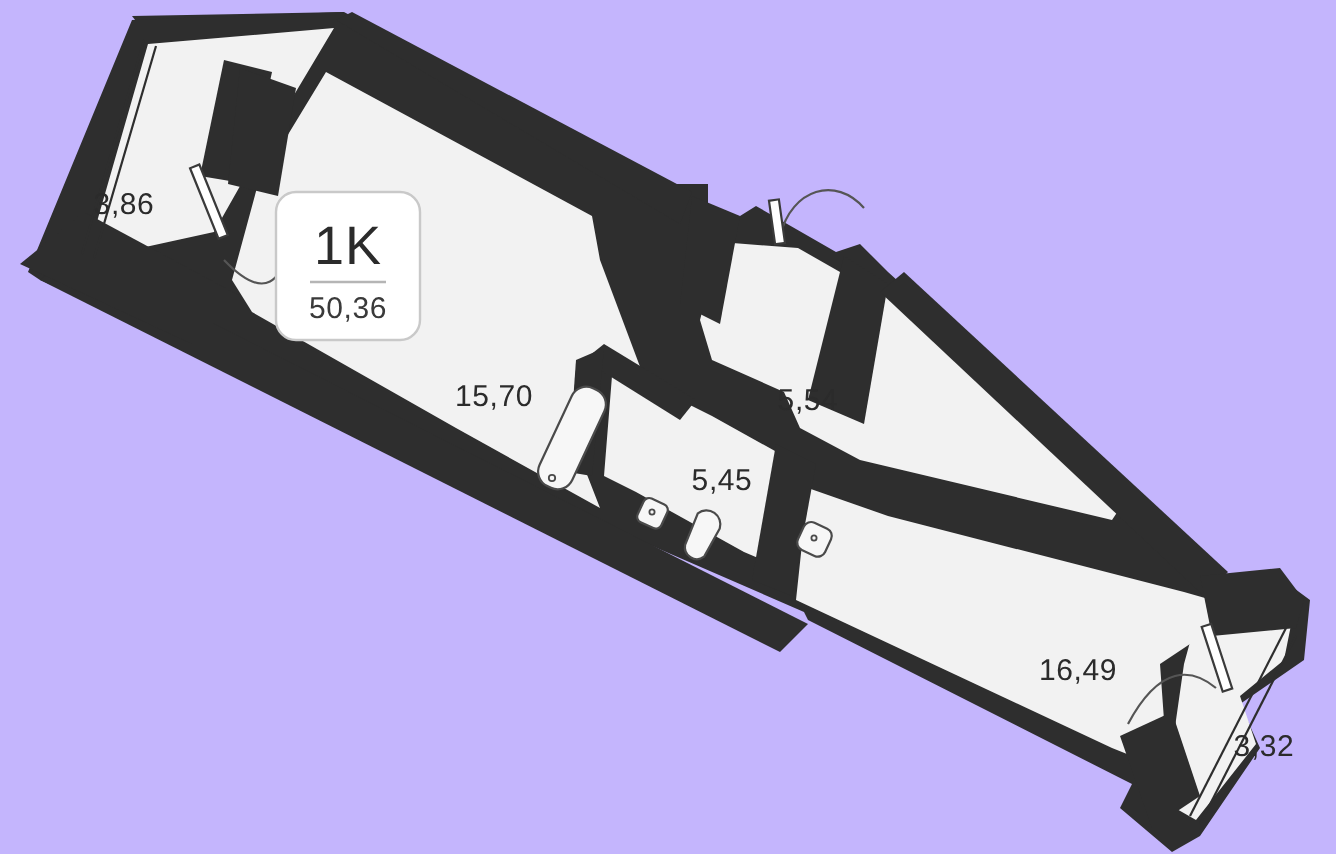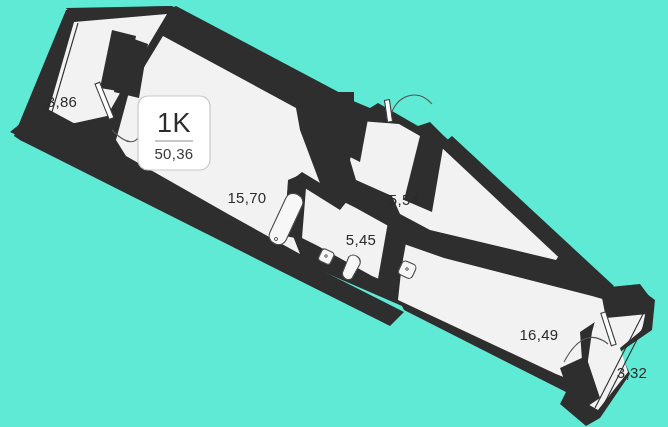--- a/index.html
+++ b/index.html
@@ -11,21 +11,21 @@
   body {
     width: 668px;
     height: 427px;
     overflow: hidden;
     font-family: "Liberation Sans", sans-serif;
   }
   #plan-root {
     position: relative;
     width: 668px;
     height: 427px;
-    background: #5eead4;
+    background: #c4b5fd;
     text-align: right;
   }
   svg#floorplan {
     display: block;
     width: 668px;
     height: 427px;
   }
   .wall {
     fill: #2e2e2e;
   }

